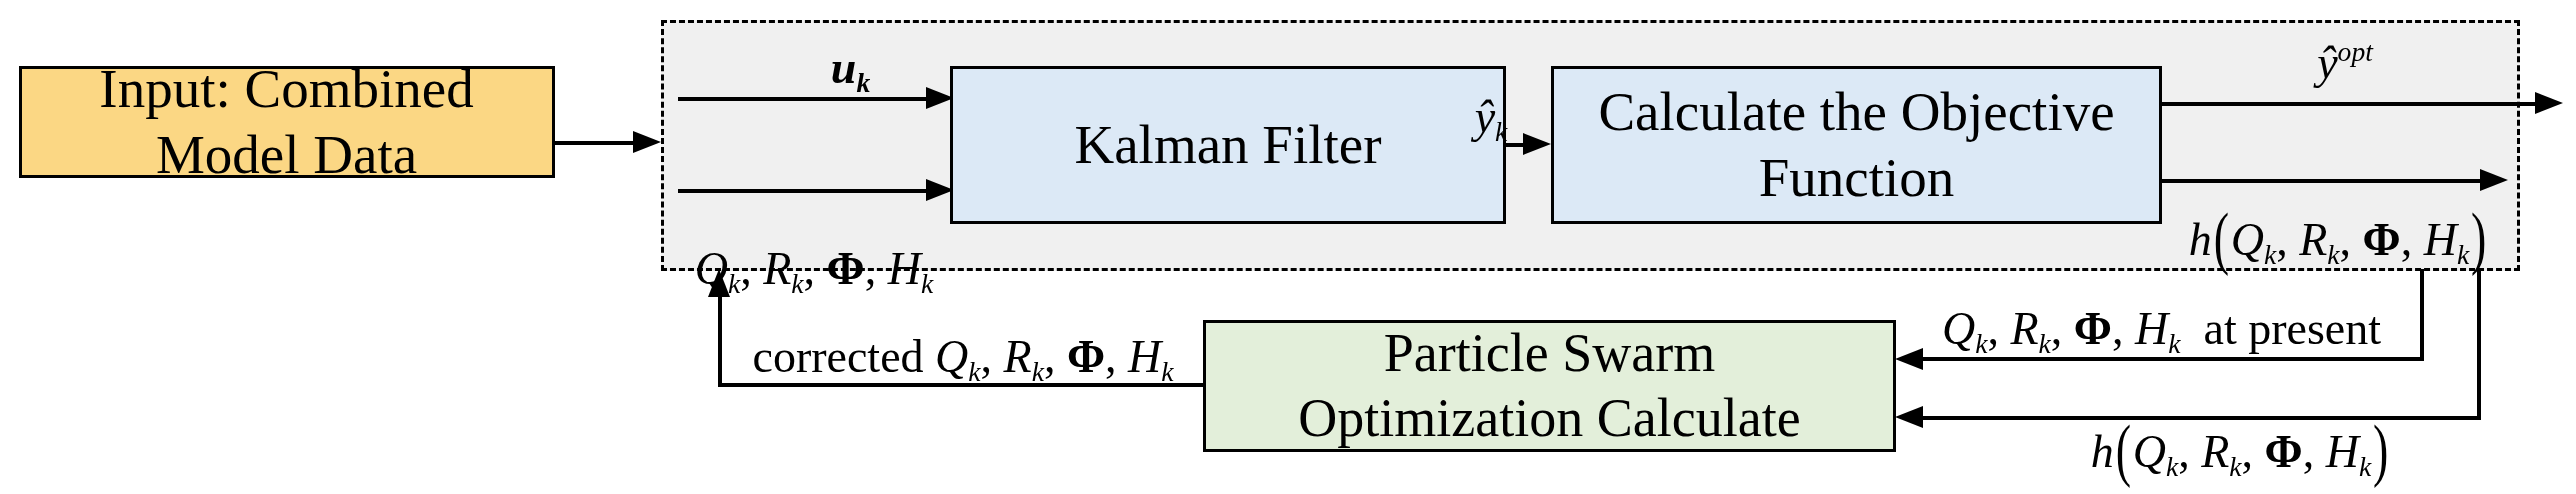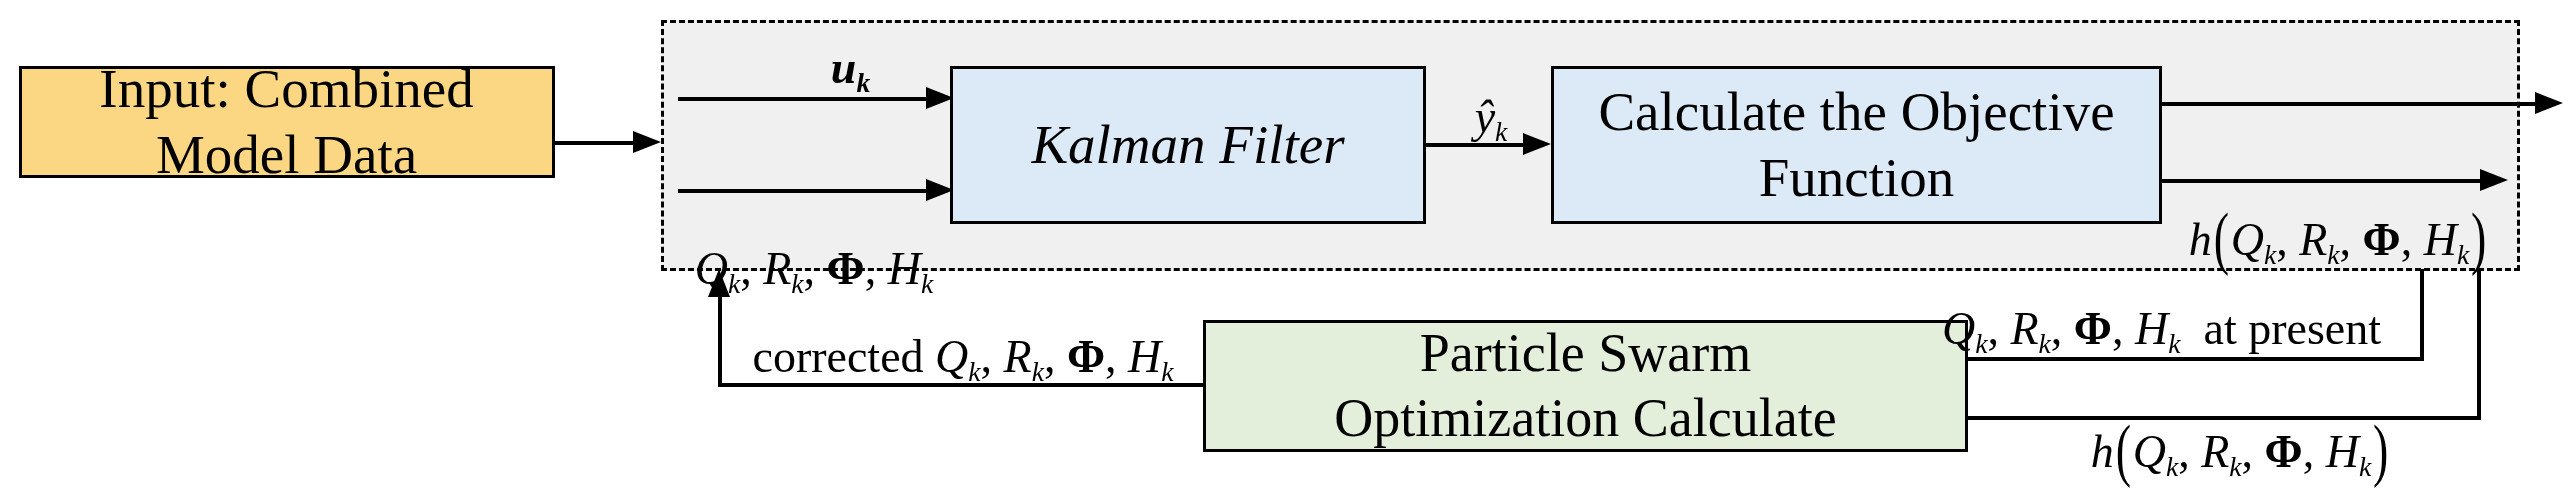--- a/index.html
+++ b/index.html
@@ -63,43 +63,44 @@
   <div class="hline" style="left:718px;top:383px;width:485px;"></div>
   <div class="vline" style="left:718px;top:295px;height:92px;"></div>
   <div class="head-up" style="left:708px;top:269px;"></div>
 
   <div class="box" style="left:18.5px;top:66px;width:536px;height:112px;background:#FBD784;
               border:3.1px solid #000;font-size:55px;">
     <span class="bl">Input: Combined</span>
     <span class="bl">Model Data</span>
   </div>
 
-  <div class="box" style="left:950px;top:66px;width:476px;height:158px;background:#DCE9F6;
-              border:3.1px solid #000;font-size:55px;font-style:italic;">
+  <div class="box" style="left:950px;top:66px;width:556px;height:158px;background:#DCE9F6;
+              border:3.1px solid #000;font-size:55px;">
     <span class="bl">Kalman Filter</span>
   </div>
 
   <div class="box" style="left:1551px;top:66px;width:611px;height:158px;background:#DCE9F6;
               border:3.1px solid #000;font-size:55px;">
     <span class="bl">Calculate the Objective</span>
     <span class="bl">Function</span>
   </div>
 
-  <div class="box" style="left:1203px;top:320px;width:765px;height:132px;background:#E3EFDA;
+  <div class="box" style="left:1203px;top:320px;width:693px;height:132px;background:#E3EFDA;
               border:3.1px solid #000;font-size:54px;">
     <span class="bl">Particle Swarm</span>
     <span class="bl">Optimization Calculate</span>
   </div>
 
   <div class="mlabel" style="left:727px;top:41px;width:247px;font-weight:bold;"><span class="seg-i">u</span><span class="seg-sub">k</span></div>
 
   <div class="mlabel" style="left:666px;top:194px;width:296px;margin-top:48px;"><span class="seg-i">Q</span><span class="seg-sub">k</span><span class="seg-r">, </span><span class="seg-i">R</span><span class="seg-sub">k</span><span class="seg-r">, </span><span class="seg-phi">Φ</span><span class="seg-r">, </span><span class="seg-i">H</span><span class="seg-sub">k</span></div>
 
   <div class="mlabel" style="left:1428px;top:90px;width:126px;"><span class="seg-i">ŷ</span><span class="seg-sub">k</span></div>
 
+  <div class="mlabel" style="left:2231px;top:36px;width:228px;"><span class="seg-i">ŷ</span><span class="seg-sup">opt</span></div>
 
   <div class="mlabel" style="left:2138px;top:213px;width:401px;"><span class="seg-i">h</span><span class="seg-paren">(</span><span class="seg-i">Q</span><span class="seg-sub">k</span><span class="seg-r">, </span><span class="seg-i">R</span><span class="seg-sub">k</span><span class="seg-r">, </span><span class="seg-phi">Φ</span><span class="seg-r">, </span><span class="seg-i">H</span><span class="seg-sub">k</span><span class="seg-paren">)</span></div>
 
   <div class="mlabel" style="left:1901px;top:302px;width:521px;"><span class="seg-i">Q</span><span class="seg-sub">k</span><span class="seg-r">, </span><span class="seg-i">R</span><span class="seg-sub">k</span><span class="seg-r">, </span><span class="seg-phi">Φ</span><span class="seg-r">, </span><span class="seg-i">H</span><span class="seg-sub">k</span><span class="seg-r">&nbsp; at present</span></div>
 
   <div class="mlabel" style="left:1991px;top:425px;width:499px;"><span class="seg-i">h</span><span class="seg-paren">(</span><span class="seg-i">Q</span><span class="seg-sub">k</span><span class="seg-r">, </span><span class="seg-i">R</span><span class="seg-sub">k</span><span class="seg-r">, </span><span class="seg-phi">Φ</span><span class="seg-r">, </span><span class="seg-i">H</span><span class="seg-sub">k</span><span class="seg-paren">)</span></div>
 
   <div class="mlabel" style="left:724px;top:330px;width:478px;"><span class="seg-r">corrected </span><span class="seg-i">Q</span><span class="seg-sub">k</span><span class="seg-r">, </span><span class="seg-i">R</span><span class="seg-sub">k</span><span class="seg-r">, </span><span class="seg-phi">Φ</span><span class="seg-r">, </span><span class="seg-i">H</span><span class="seg-sub">k</span></div>
 
 </div>

